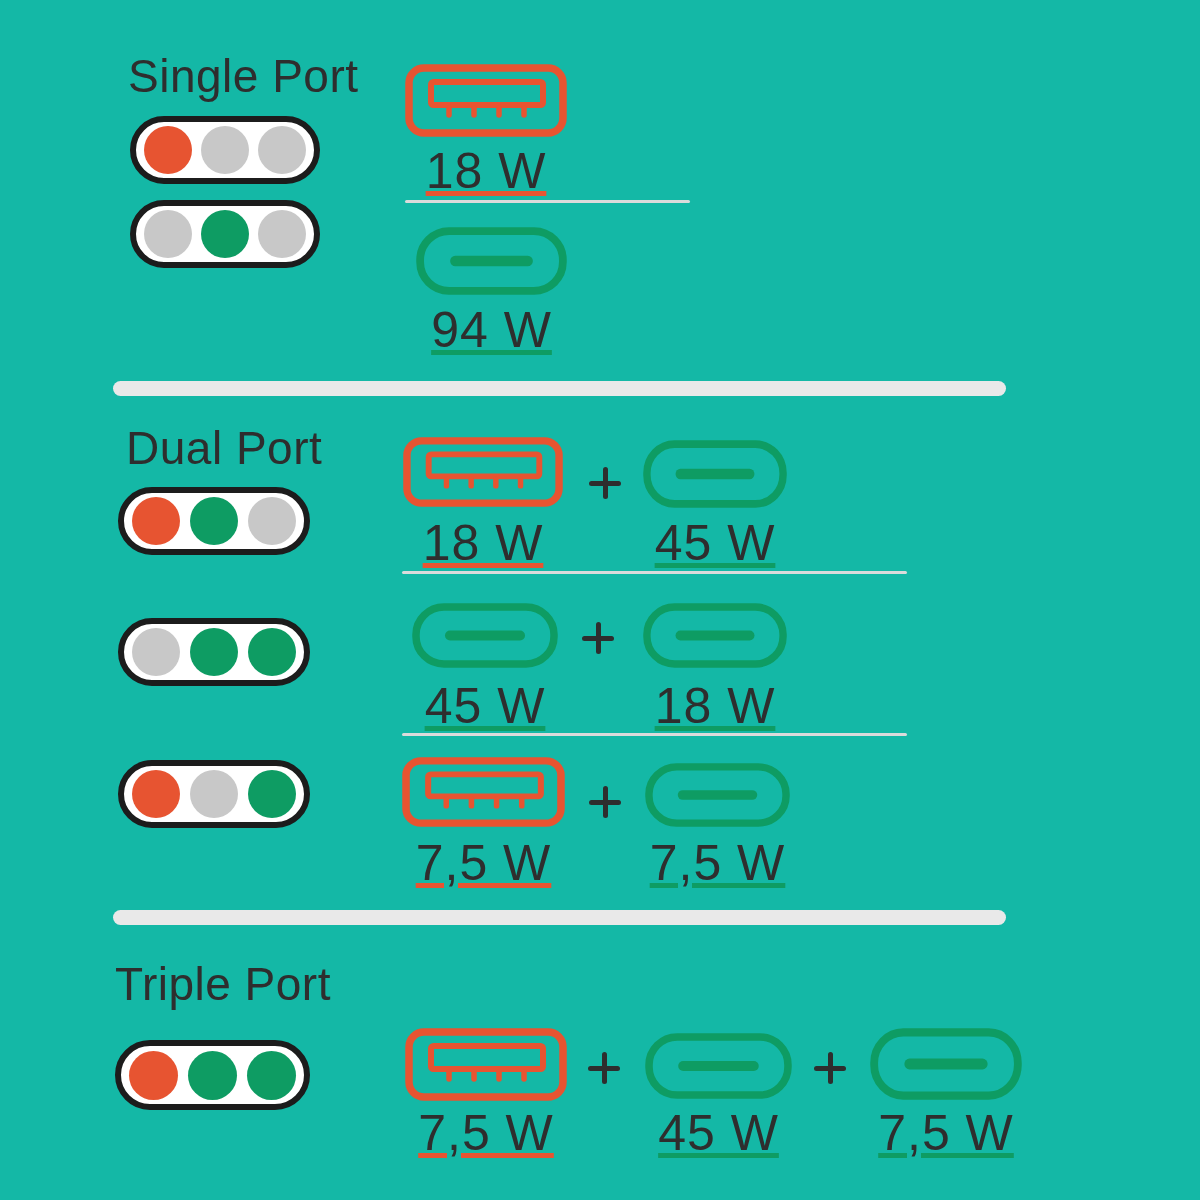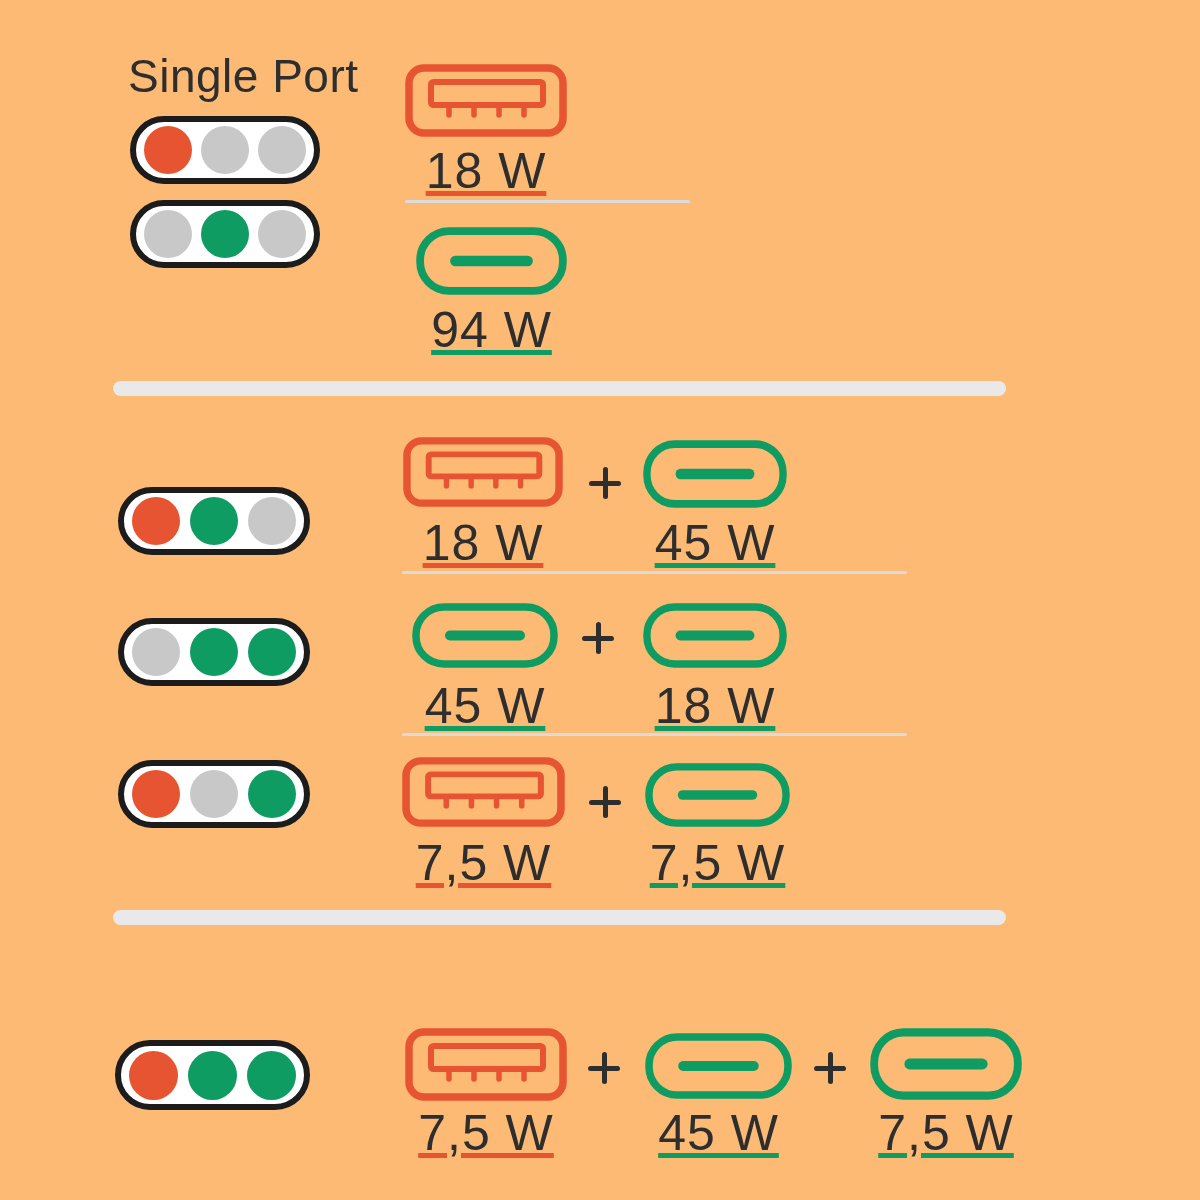--- a/index.html
+++ b/index.html
@@ -1,17 +1,17 @@
 <!DOCTYPE html>
 <html><head>
 <meta charset="utf-8">
 <style>
   html,body { margin:0; padding:0; background:#ffffff; }
   #canvas {
-    position:relative; width:1200px; height:1200px; background:#fdba74;
+    position:relative; width:1200px; height:1200px; background:#14b8a6;
     font-family:"Liberation Sans", sans-serif; color:#2e2e2e; overflow:hidden;
   }
   .title {
     position:absolute; font-size:46px; line-height:1.05; letter-spacing:0.5px;
     color:#2e2e2e; white-space:nowrap;
   }
   .pill {
     position:absolute; box-sizing:border-box;
     border:6px solid #1c1c1c; border-radius:40px; background:#ffffff;
     display:flex; align-items:center; justify-content:space-between; padding:0 8px;
@@ -77,20 +77,21 @@
   </div>
   <div class="port" style="left: 416px; top: 227px; width: 151px; color: rgb(14, 156, 99);">
     <svg width="151" height="68" viewBox="0 0 146 66" preserveAspectRatio="none">
         <use href="#usbc-shape"></use>
       </svg>
     <div class="wattage" style="margin-top: 10px; color: rgb(46, 46, 46);">94 W</div>
   </div>
 
   <div class="divider-band" style="left:113px; top:381px; width:893px;"></div>
 
+  <div class="title" style="left:126px; top:424px;">Dual Port</div>
 
   <div class="pill" style="left:118px; top:487px; width:192px; height:68px;">
     <span class="dot" style="background: rgb(231, 84, 49);"></span>
       <span class="dot" style="background: rgb(14, 156, 99);"></span>
       <span class="dot" style="background: rgb(200, 200, 200);"></span>
   </div>
   <div class="port" style="left: 403px; top: 437px; width: 160px; color: rgb(231, 84, 49);">
     <svg width="160" height="70" viewBox="0 0 162 73" preserveAspectRatio="none">
         <use href="#usba-shape"></use>
       </svg>
@@ -139,20 +140,21 @@
   <div class="plus" style="left:589px; top:786px;"></div>
   <div class="port" style="left: 645px; top: 763px; width: 145px; color: rgb(14, 156, 99);">
     <svg width="145" height="64" viewBox="0 0 146 66" preserveAspectRatio="none">
         <use href="#usbc-shape"></use>
       </svg>
     <div class="wattage" style="margin-top: 11px; color: rgb(46, 46, 46);">7,5 W</div>
   </div>
 
   <div class="divider-band" style="left:113px; top:910px; width:893px;"></div>
 
+  <div class="title" style="left:115px; top:960px;">Triple Port</div>
 
   <div class="pill h70" style="left:115px; top:1040px; width:195px; height:70px;">
     <span class="dot" style="background: rgb(231, 84, 49);"></span>
       <span class="dot" style="background: rgb(14, 156, 99);"></span>
       <span class="dot" style="background: rgb(14, 156, 99);"></span>
   </div>
   <div class="port" style="left: 405px; top: 1028px; width: 162px; color: rgb(231, 84, 49);">
     <svg width="162" height="73" viewBox="0 0 162 73" preserveAspectRatio="none">
         <use href="#usba-shape"></use>
       </svg>

